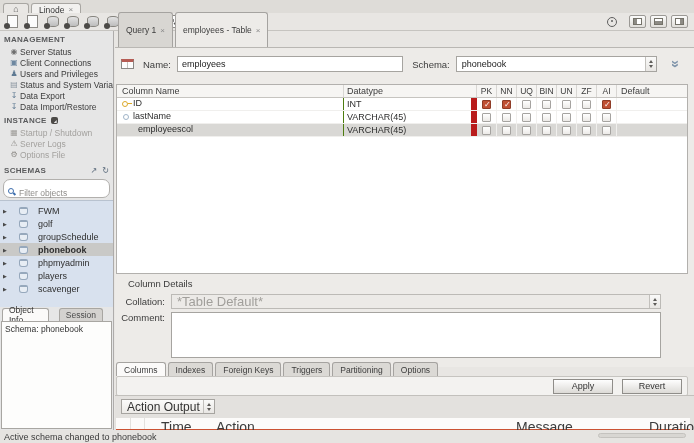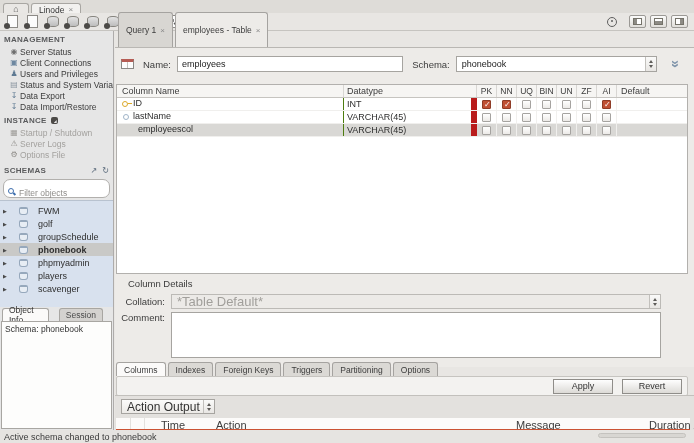--- a/index.html
+++ b/index.html
@@ -127,21 +127,21 @@
   .btabs{position:absolute;left:1px;top:313px;display:flex;align-items:flex-end;height:15px}
   .btab{height:14px;padding:0 7px;font-size:8.5px;color:#3c3c3c;background:#dbd9d5;border:1px solid #a5a3a0;border-bottom:none;border-radius:3px 3px 0 0;display:flex;align-items:center;margin-right:2px}
   .btab.active{background:#fbfaf9}
   .applystrip{position:absolute;left:1px;top:328px;right:6px;height:20px;background:#f3f2f0;border:1px solid #c6c4c0;border-radius:2px;display:flex;align-items:center;justify-content:flex-end;gap:9px;padding-right:5px}
   .btn{min-width:60px;height:15px;border:1px solid #8f8d89;border-radius:0;background:linear-gradient(#fefefe,#dcdad6);font-family:inherit;font-size:9px;color:#333;cursor:default}
 
   
   .output{position:absolute;left:0;top:364px;width:579px;height:35px;background:#e3e1de;border-top:1px solid #c2c0bc}
   .out-combo{position:absolute;left:6px;top:3px;width:94px;height:15px;border:1px solid #a6a4a0;background:linear-gradient(#fbfbfa,#eceae7);display:flex;align-items:center;font-size:12px;color:#333}
   .out-combo .val{flex:1;padding-left:5px}
-  .out-head{position:absolute;left:1px;right:4px;top:22px;height:13px;background:#fcfbfa;border-bottom:2px solid #cb5233;font-size:11px;color:#3c3c3c}
+  .out-head{position:absolute;left:1px;right:4px;top:22px;height:13px;background:#fcfbfa;border-bottom:2px solid #cb5233;font-size:14px;color:#3c3c3c}
   .oh{position:absolute;top:1px;white-space:nowrap}
   .oh-sep{position:absolute;top:0;bottom:0;width:1px;background:#e3e1de}
 
   
   .statusbar{position:absolute;left:0;top:430px;width:694px;height:13px;background:#e6e4e1;display:flex;align-items:center}
   .statusbar .txt{padding-left:4px;font-size:9px;color:#3b3b3b}
   .hthumb{position:absolute;right:8px;top:3px;width:88px;height:5px;background:#d8d6d2;border:1px solid #c4c2be;border-radius:3px}
 </style>
 </head>
 <body>

